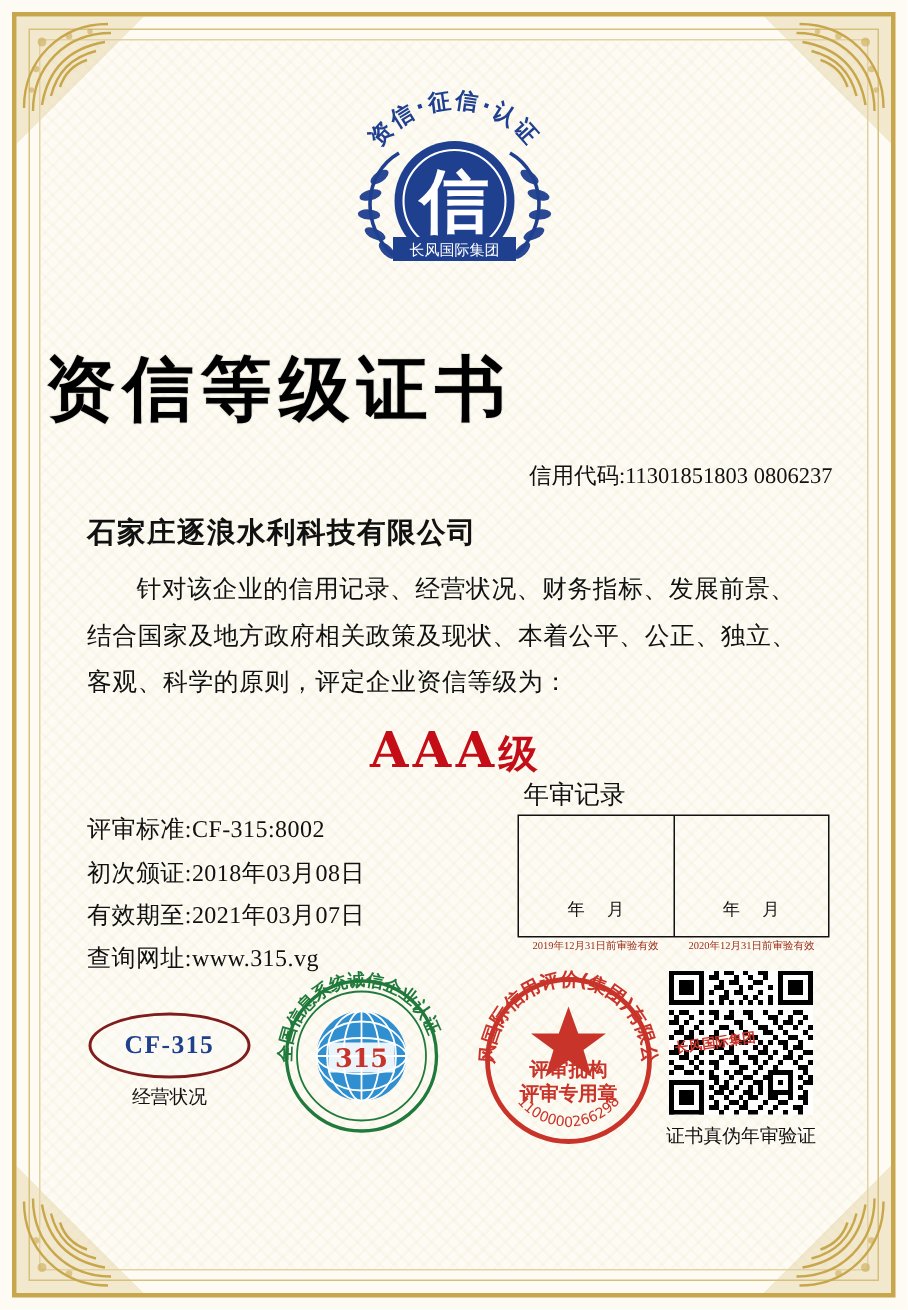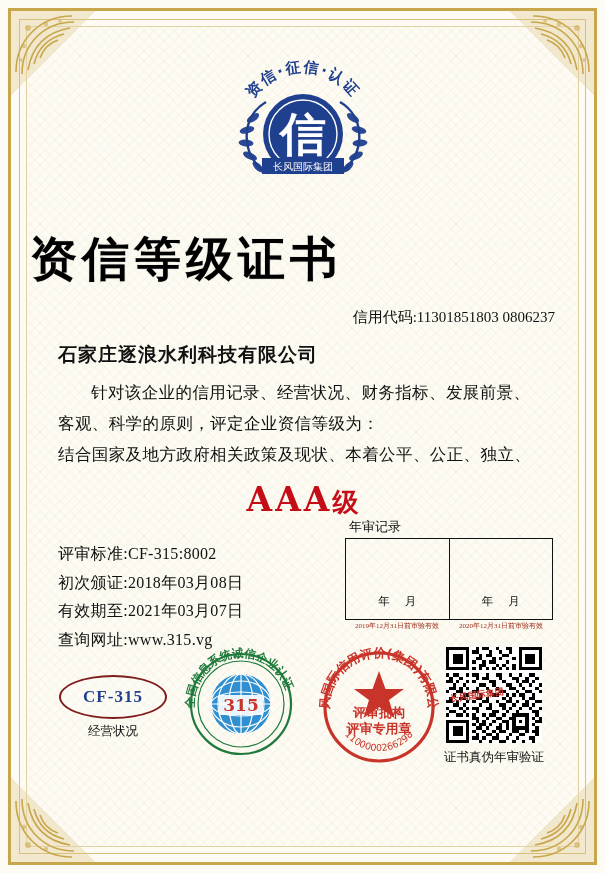--- a/index.html
+++ b/index.html
@@ -147,21 +147,21 @@
   .info-list div { white-space: nowrap; }
 
   
   .annual {
     position: absolute;
     top: 488px;
     right: 22px;
     width: 208px;
   }
   .annual-title {
-    font-size: 13px;
+    font-size: 17px;
     color: #111;
     padding-left: 4px;
     margin-bottom: 2px;
   }
   .annual-box {
     border: 1px solid #111;
     height: 80px;
     display: flex;
   }
   .annual-cell {
@@ -372,22 +372,22 @@
     </div>
 
     <div class="cert-title">资信等级证书</div>
 
     <div class="credit-code">信用代码:11301851803 0806237</div>
 
     <div class="company-name">石家庄逐浪水利科技有限公司</div>
 
     <div class="body-text">
       <p class="indent">针对该企业的信用记录、经营状况、财务指标、发展前景、</p>
+      <p>结合国家及地方政府相关政策及现状、本着公平、公正、独立、</p>
       <p>客观、科学的原则，评定企业资信等级为：</p>
-      <p>结合国家及地方政府相关政策及现状、本着公平、公正、独立、</p>
     </div>
 
     <div class="grade">
       <span>AAA</span><span class="grade-zi">级</span>
     </div>
 
     <div class="info-list">
       <div>评审标准:CF-315:8002</div>
       <div>初次颁证:2018年03月08日</div>
       <div>有效期至:2021年03月07日</div>

